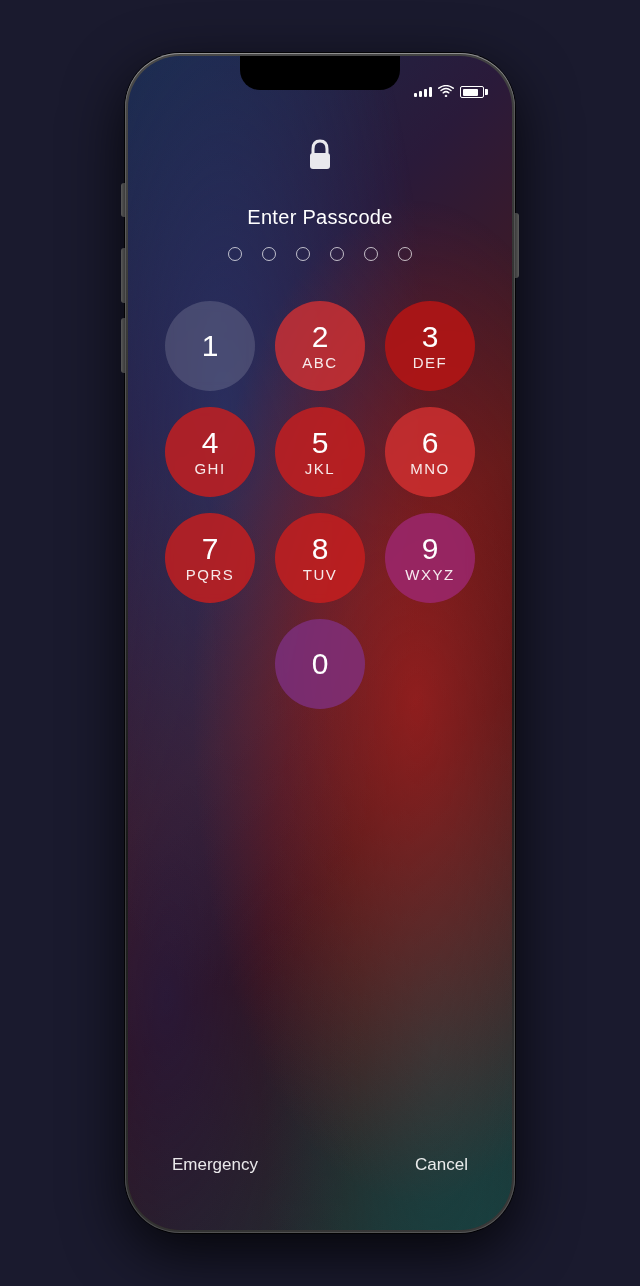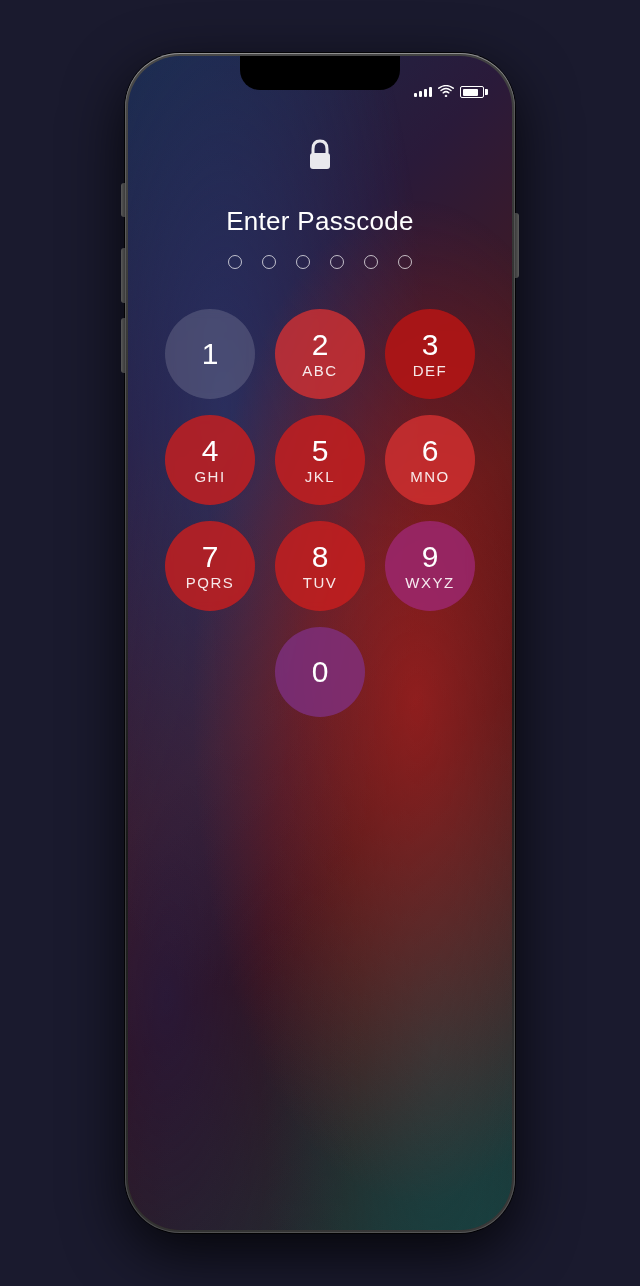--- a/index.html
+++ b/index.html
@@ -141,21 +141,21 @@
     .lock-icon {
       color: white;
       font-size: 32px;
       opacity: 0.9;
     }
 
     
     .passcode-title {
       margin-top: 24px;
       color: white;
-      font-size: 26px;
+      font-size: 20px;
       font-weight: 400;
       letter-spacing: 0.3px;
     }
 
     
     .passcode-dots {
       display: flex;
       gap: 20px;
       margin-top: 18px;
     }
@@ -416,15 +416,19 @@
 
         <div class="keypad-row">
           <button class="key-btn purple-mid">
             <span class="key-number">0</span>
           </button>
         </div>
       </div>
 
     </div>
 
+    <div class="bottom-actions">
+      <button class="bottom-btn">Emergency</button>
+      <button class="bottom-btn">Cancel</button>
+    </div>
 
   </div>
 </div>
 
 </body></html>

